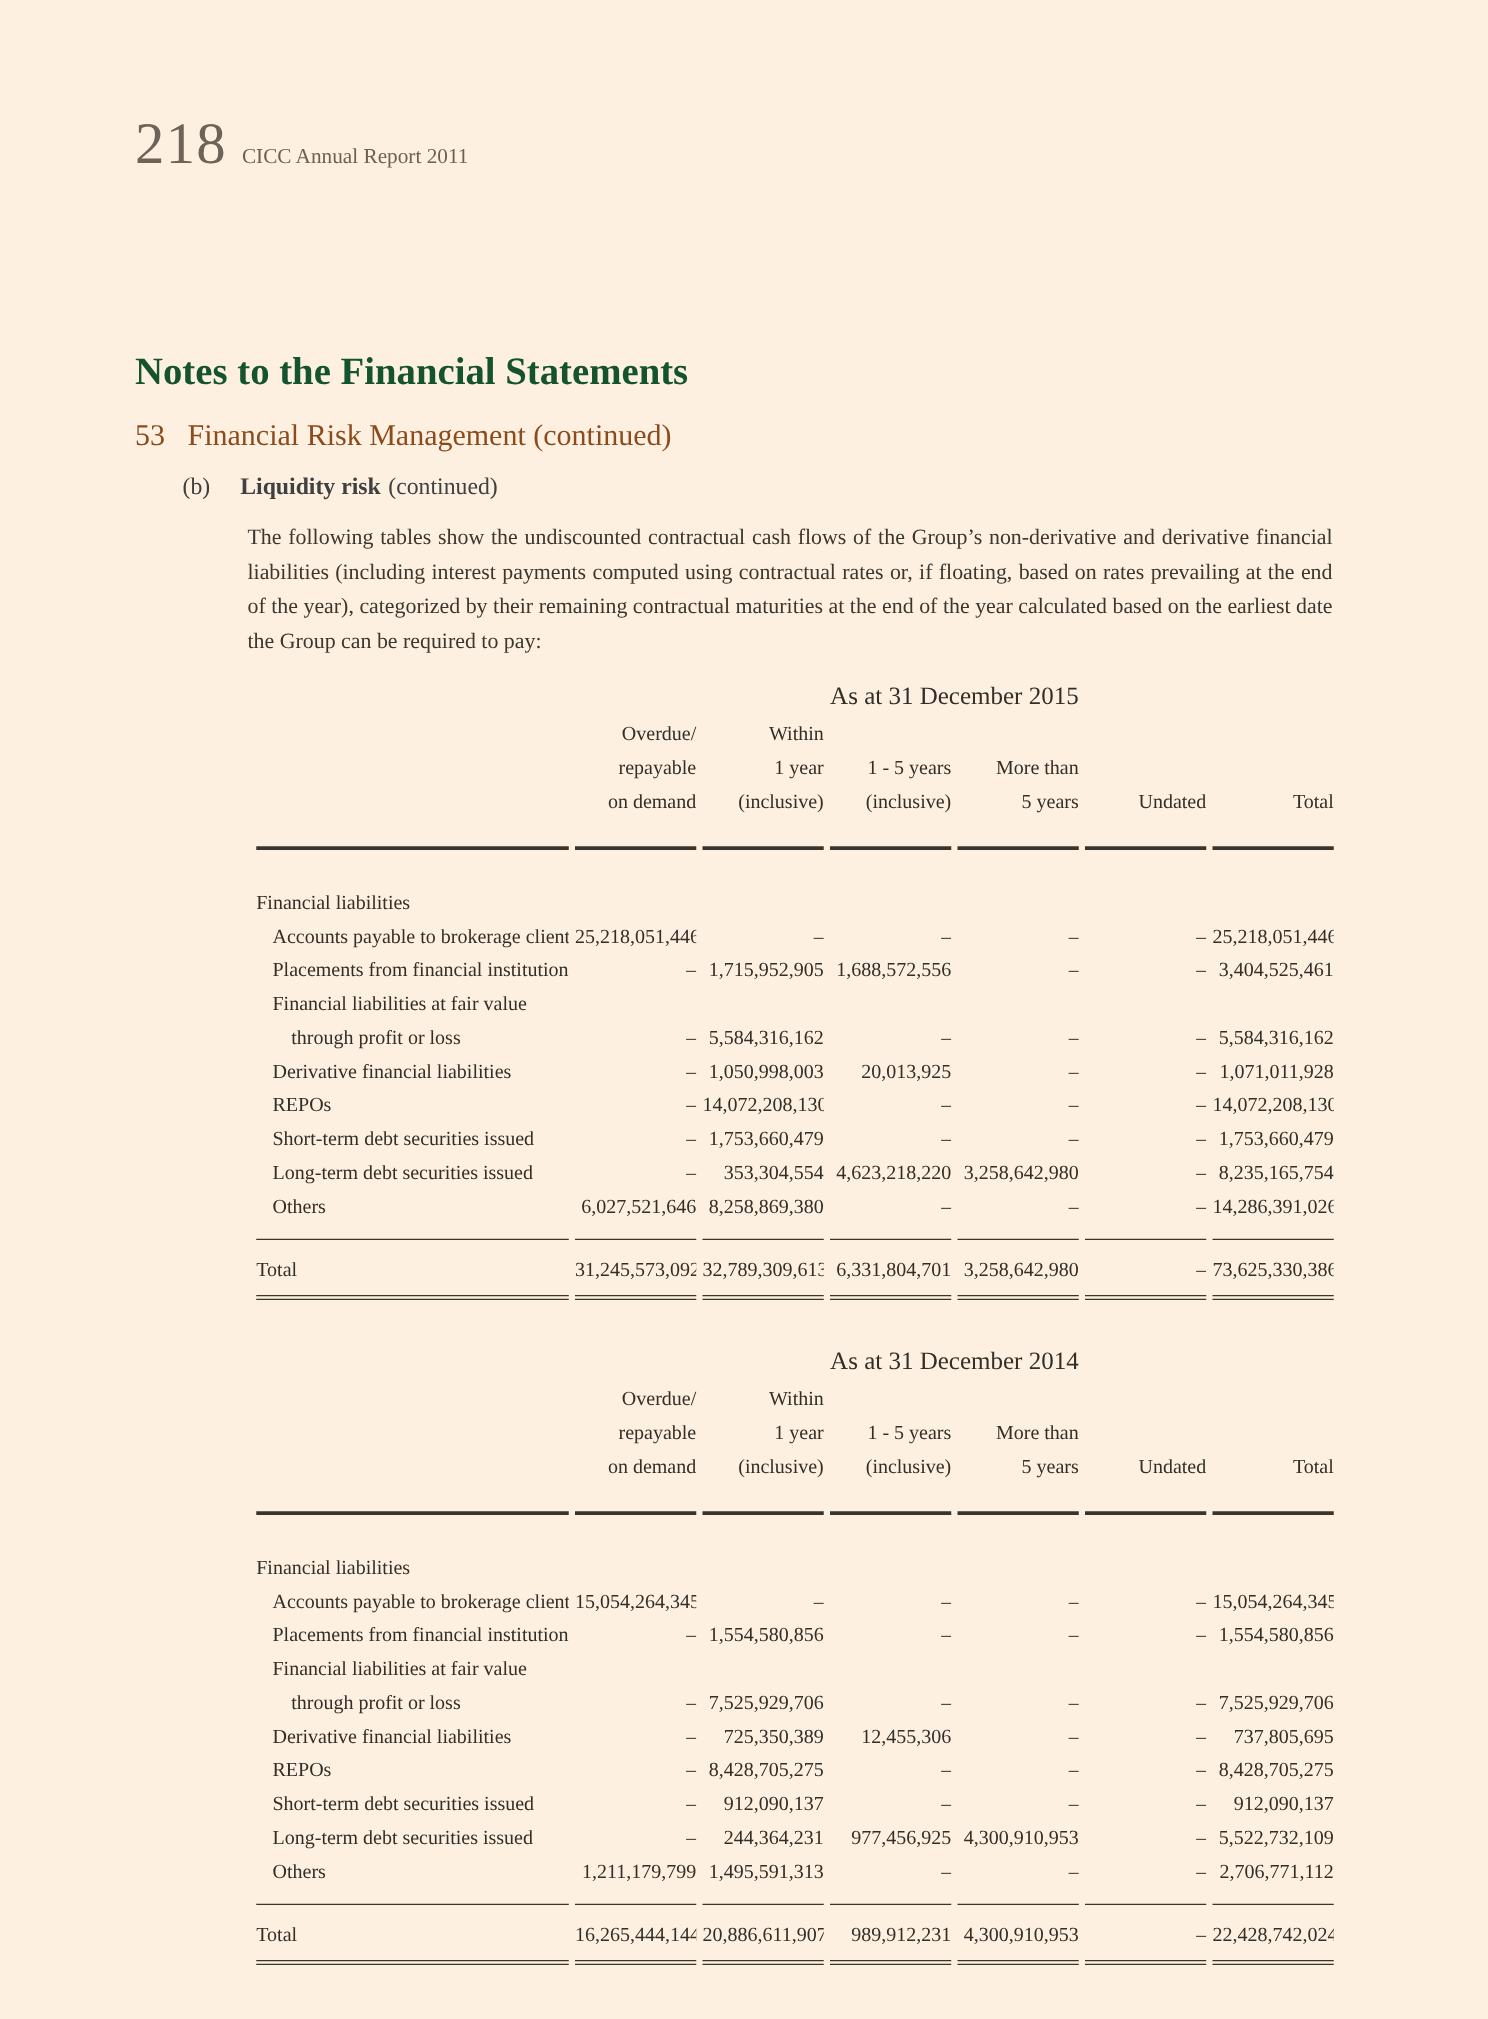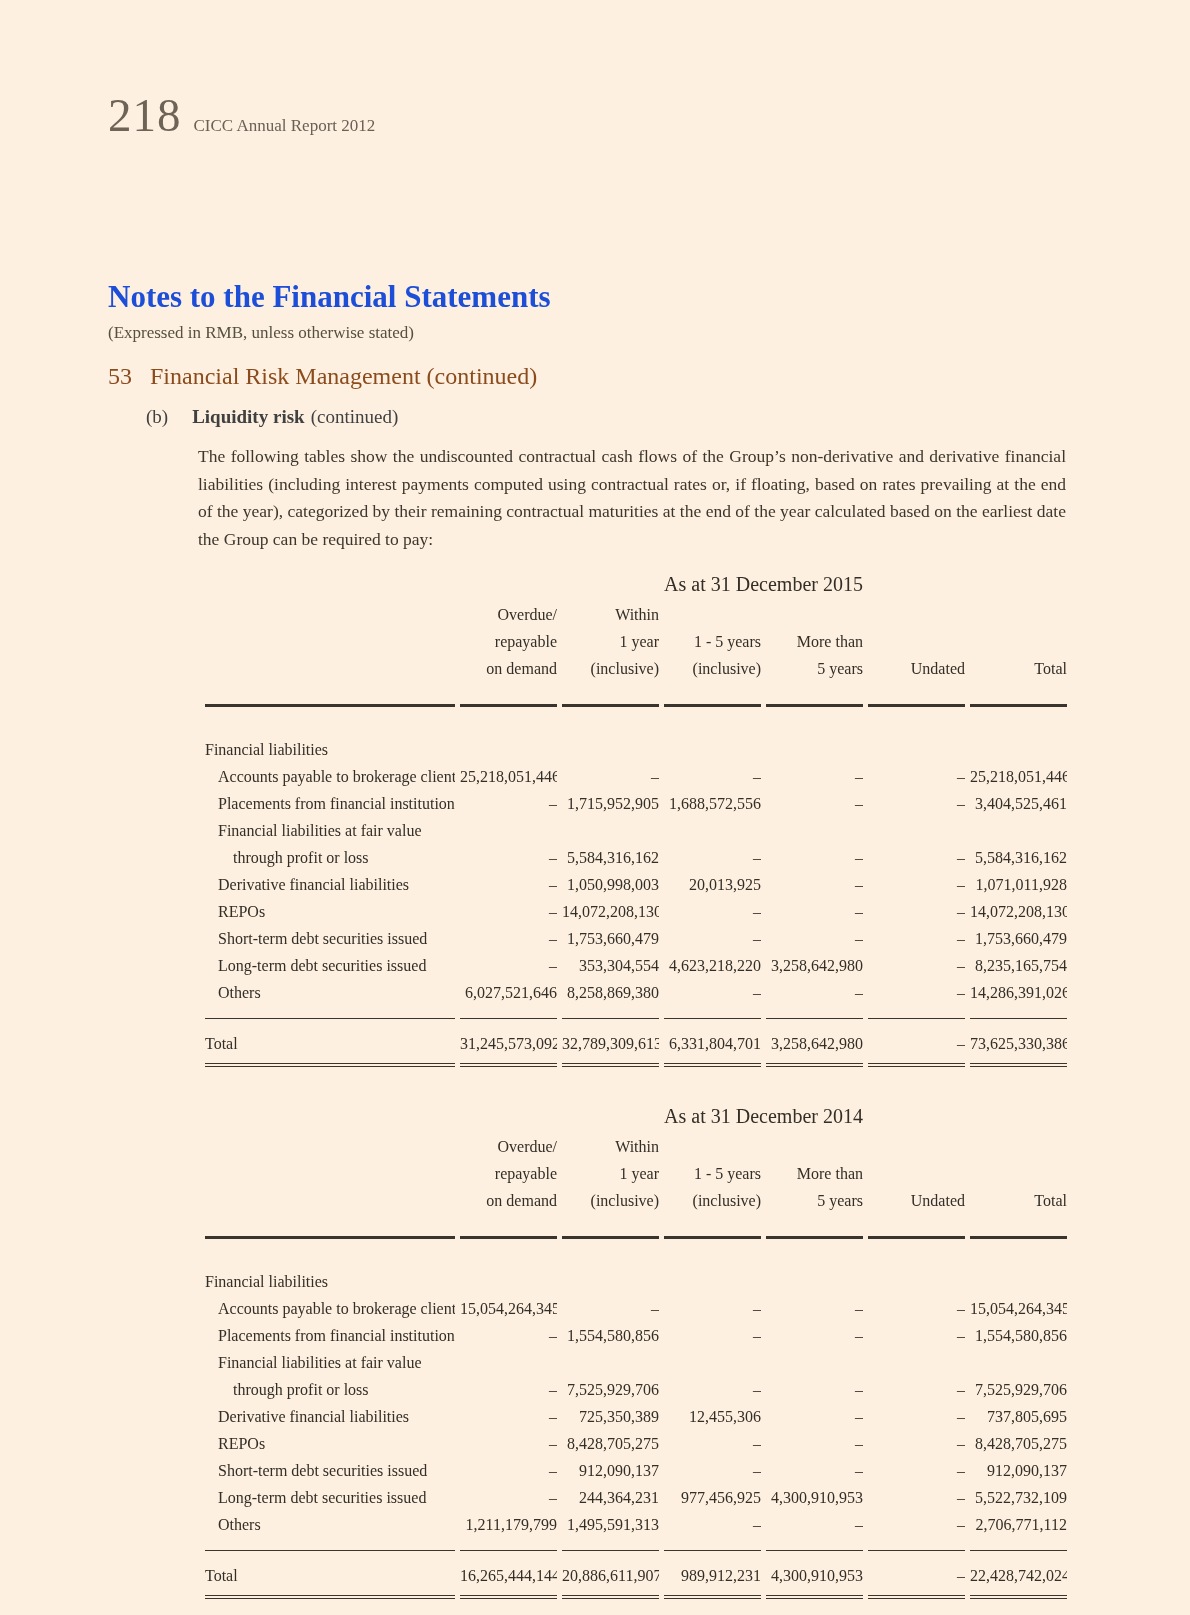--- a/index.html
+++ b/index.html
@@ -31,21 +31,21 @@
   .report-name {
     font-size: 17px;
     color: #6a6054;
     margin-left: 12px;
   }
   .doc-title {
     margin: 134px 0 0 108px;
     font-size: 31px;
     line-height: 38px;
     font-weight: 700;
-    color: #1d4ed8;
+    color: #14532d;
   }
   .doc-subtitle {
     margin: 7px 0 0 108px;
     font-size: 17px;
     color: #55503f;
   }
   .section-heading {
     margin: 20px 0 0 108px;
     font-size: 24px;
     font-weight: 400;
@@ -117,25 +117,24 @@
     border-bottom: 4px double #39342c;
   }
 </style>
 </head>
 <body>
 
 <div class="page">
 
   <header class="page-header">
     <span class="page-num">218</span>
-    <span class="report-name">CICC Annual Report 2012</span>
+    <span class="report-name">CICC Annual Report 2011</span>
   </header>
 
   <h1 class="doc-title">Notes to the Financial Statements</h1>
-  <div class="doc-subtitle">(Expressed in RMB, unless otherwise stated)</div>
 
   <h2 class="section-heading"><span class="sec-num">53</span><span class="sec-title">Financial Risk Management (continued)</span></h2>
 
   <h3 class="subsection-heading"><span class="sub-label">(b)</span><span class="sub-title">Liquidity risk</span><span class="sub-suffix">(continued)</span></h3>
 
   <p class="intro">The following tables show the undiscounted contractual cash flows of the Group’s non-derivative and derivative financial liabilities (including interest payments computed using contractual rates or, if floating, based on rates prevailing at the end of the year), categorized by their remaining contractual maturities at the end of the year calculated based on the earliest date the Group can be required to pay:</p>
 
   <table class="fin-table">
     <colgroup>
       <col class="c-label">

